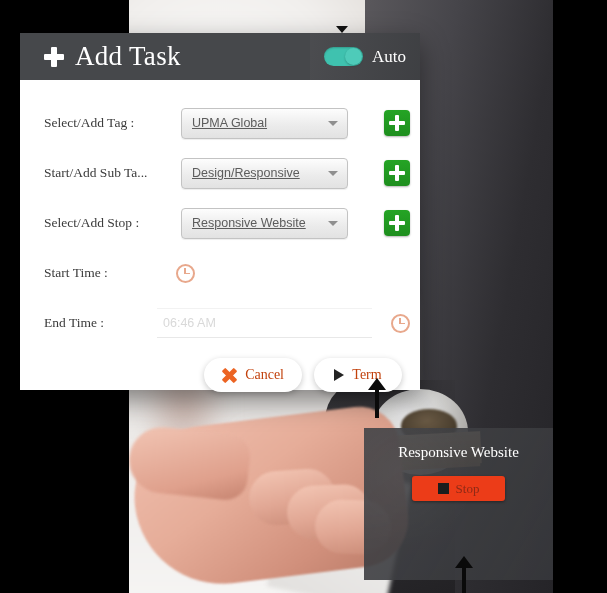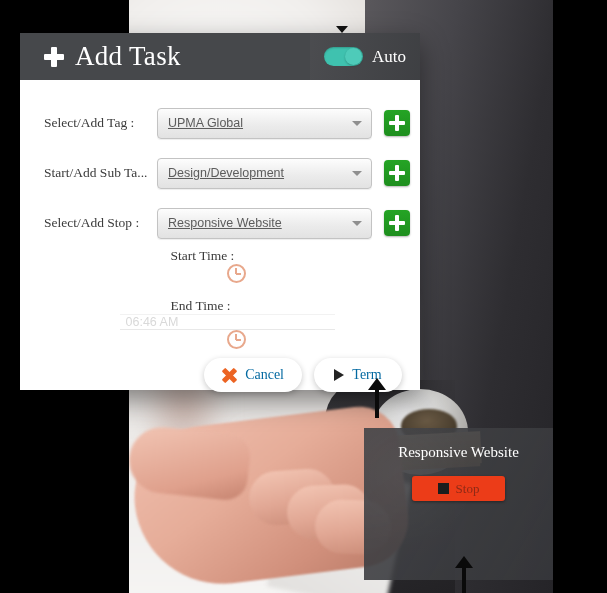--- a/index.html
+++ b/index.html
@@ -225,20 +225,21 @@
 
   
   #dialog-body {
     padding: 18px 0 0 0;
   }
   .form-row {
     display: flex;
     align-items: center;
     height: 50px;
     padding: 0 10px 0 24px;
+    gap: 24px;
   }
   .form-label {
     width: 113px;
     flex: none;
     font-family: "Liberation Serif", serif;
     font-size: 13.5px;
     color: #3b3b3b;
   }
   .select-box {
     position: relative;
@@ -284,21 +285,20 @@
   }
   .add-btn::before { left: 11px; top: 5px; width: 4px; height: 16px; }
   .add-btn::after  { left: 5px; top: 11px; width: 16px; height: 4px; }
 
   
   .time-row {
     display: flex;
     align-items: center;
     height: 50px;
     padding: 0 10px 0 24px;
-    flex-direction: column;
   }
   .time-field {
     position: relative;
     width: 215px;
     height: 30px;
     border-bottom: 1px solid #e8e8e8;
     border-top: 1px solid #f2f2f2;
     display: flex;
     align-items: center;
     padding-left: 6px;
@@ -347,21 +347,21 @@
     background: #ffffff;
     box-shadow: 0 2px 6px rgba(0,0,0,.22);
     display: flex;
     align-items: center;
     justify-content: center;
     gap: 8px;
     padding: 0 18px;
     box-sizing: border-box;
     font-family: "Liberation Serif", serif;
     font-size: 14px;
-    color: #0369a1;
+    color: #c2410c;
   }
   .x-icon {
     position: relative;
     width: 15px; height: 15px;
     flex: none;
   }
   .x-icon::before, .x-icon::after {
     content: "";
     position: absolute;
     left: 5px; top: -1px;
@@ -520,21 +520,21 @@
       <div class="select-box">
         <span>UPMA Global</span>
         <span class="caret"></span>
       </div>
       <div class="add-btn"></div>
     </div>
 
     <div class="form-row">
       <div class="form-label">Start/Add Sub Ta...</div>
       <div class="select-box">
-        <span>Design/Development</span>
+        <span>Design/Responsive</span>
         <span class="caret"></span>
       </div>
       <div class="add-btn"></div>
     </div>
 
     <div class="form-row">
       <div class="form-label">Select/Add Stop :</div>
       <div class="select-box">
         <span>Responsive Website</span>
         <span class="caret"></span>

